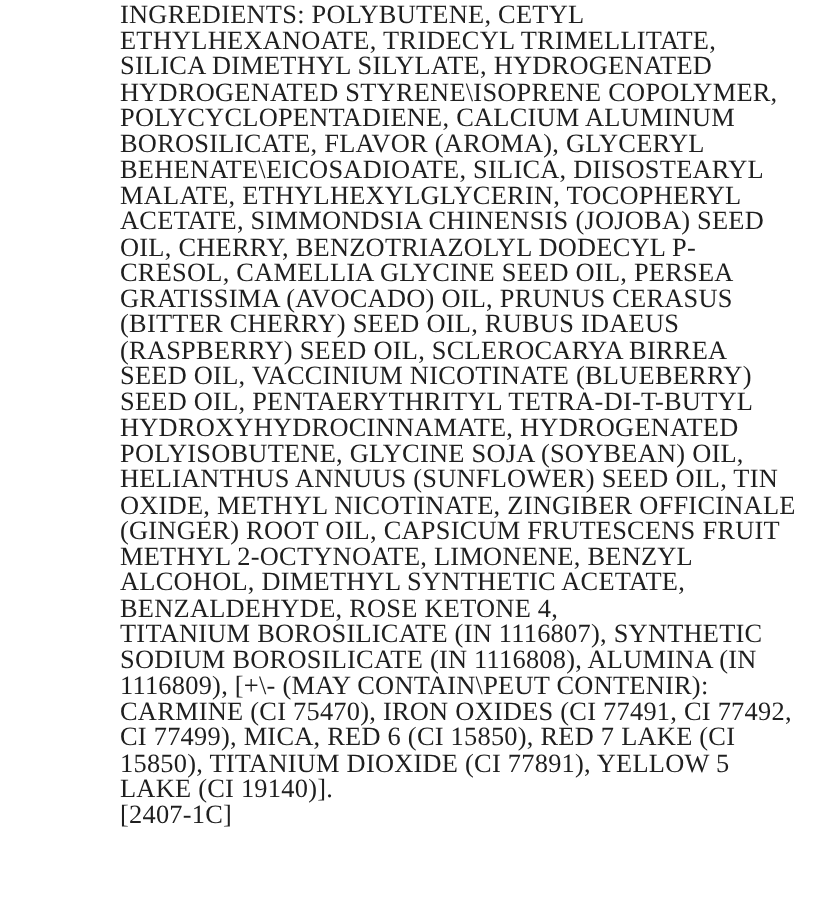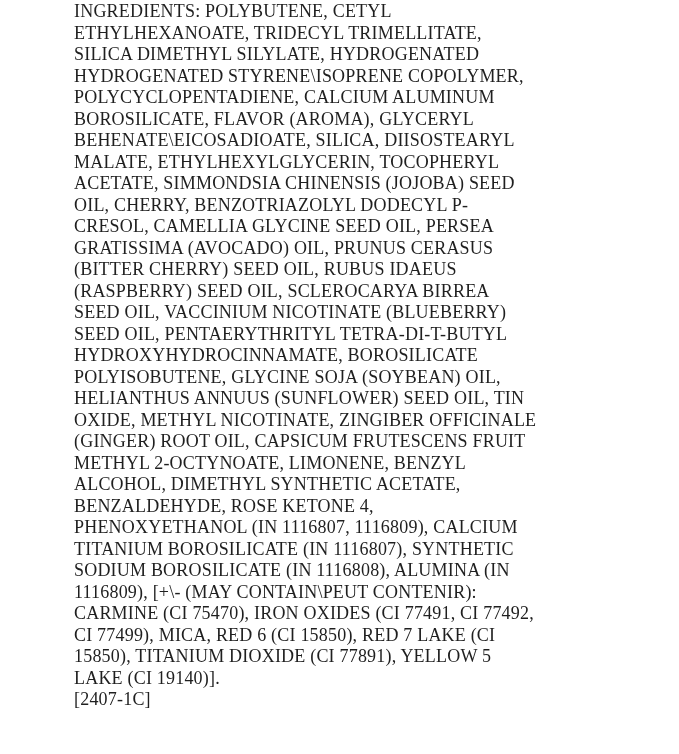--- a/index.html
+++ b/index.html
@@ -9,23 +9,23 @@
   body {
     width: 679px;
     height: 754px;
     background: #ffffff;
     overflow: hidden;
   }
   .doc {
     box-sizing: border-box;
     width: 679px;
     height: 604px;
-    padding: 1px 0 0 74px;
+    padding: 1px 0 0 100px;
     font-family: "Liberation Serif", "DejaVu Serif", serif;
-    font-size: 18px;
+    font-size: 22px;
     line-height: 21.5px;
     color: #1f1f1f;
     letter-spacing: 0.2px;
   }
   .doc .line {
     white-space: nowrap;
   }
 </style>
 </head>
 <body>
@@ -41,29 +41,28 @@
       <div class="line">BEHENATE\EICOSADIOATE, SILICA, DIISOSTEARYL</div>
       <div class="line">MALATE, ETHYLHEXYLGLYCERIN, TOCOPHERYL</div>
       <div class="line">ACETATE, SIMMONDSIA CHINENSIS (JOJOBA) SEED</div>
       <div class="line">OIL, CHERRY, BENZOTRIAZOLYL DODECYL P-</div>
       <div class="line">CRESOL, CAMELLIA GLYCINE SEED OIL, PERSEA</div>
       <div class="line">GRATISSIMA (AVOCADO) OIL, PRUNUS CERASUS</div>
       <div class="line">(BITTER CHERRY) SEED OIL, RUBUS IDAEUS</div>
       <div class="line">(RASPBERRY) SEED OIL, SCLEROCARYA BIRREA</div>
       <div class="line">SEED OIL, VACCINIUM NICOTINATE (BLUEBERRY)</div>
       <div class="line">SEED OIL, PENTAERYTHRITYL TETRA-DI-T-BUTYL</div>
-      <div class="line">HYDROXYHYDROCINNAMATE, BOROSILICATE</div>
+      <div class="line">HYDROXYHYDROCINNAMATE, HYDROGENATED</div>
       <div class="line">POLYISOBUTENE, GLYCINE SOJA (SOYBEAN) OIL,</div>
       <div class="line">HELIANTHUS ANNUUS (SUNFLOWER) SEED OIL, TIN</div>
       <div class="line">OXIDE, METHYL NICOTINATE, ZINGIBER OFFICINALE</div>
       <div class="line">(GINGER) ROOT OIL, CAPSICUM FRUTESCENS FRUIT</div>
       <div class="line">METHYL 2-OCTYNOATE, LIMONENE, BENZYL</div>
       <div class="line">ALCOHOL, DIMETHYL SYNTHETIC ACETATE,</div>
       <div class="line">BENZALDEHYDE, ROSE KETONE 4,</div>
-      <div class="line">PHENOXYETHANOL (IN 1116807, 1116809), CALCIUM</div>
       <div class="line">TITANIUM BOROSILICATE (IN 1116807), SYNTHETIC</div>
       <div class="line">SODIUM BOROSILICATE (IN 1116808), ALUMINA (IN</div>
       <div class="line">1116809), [+\- (MAY CONTAIN\PEUT CONTENIR):</div>
       <div class="line">CARMINE (CI 75470), IRON OXIDES (CI 77491, CI 77492,</div>
       <div class="line">CI 77499), MICA, RED 6 (CI 15850), RED 7 LAKE (CI</div>
       <div class="line">15850), TITANIUM DIOXIDE (CI 77891), YELLOW 5</div>
       <div class="line">LAKE (CI 19140)].</div>
       <div class="line">[2407-1C]</div>
     </div>
 </div>

